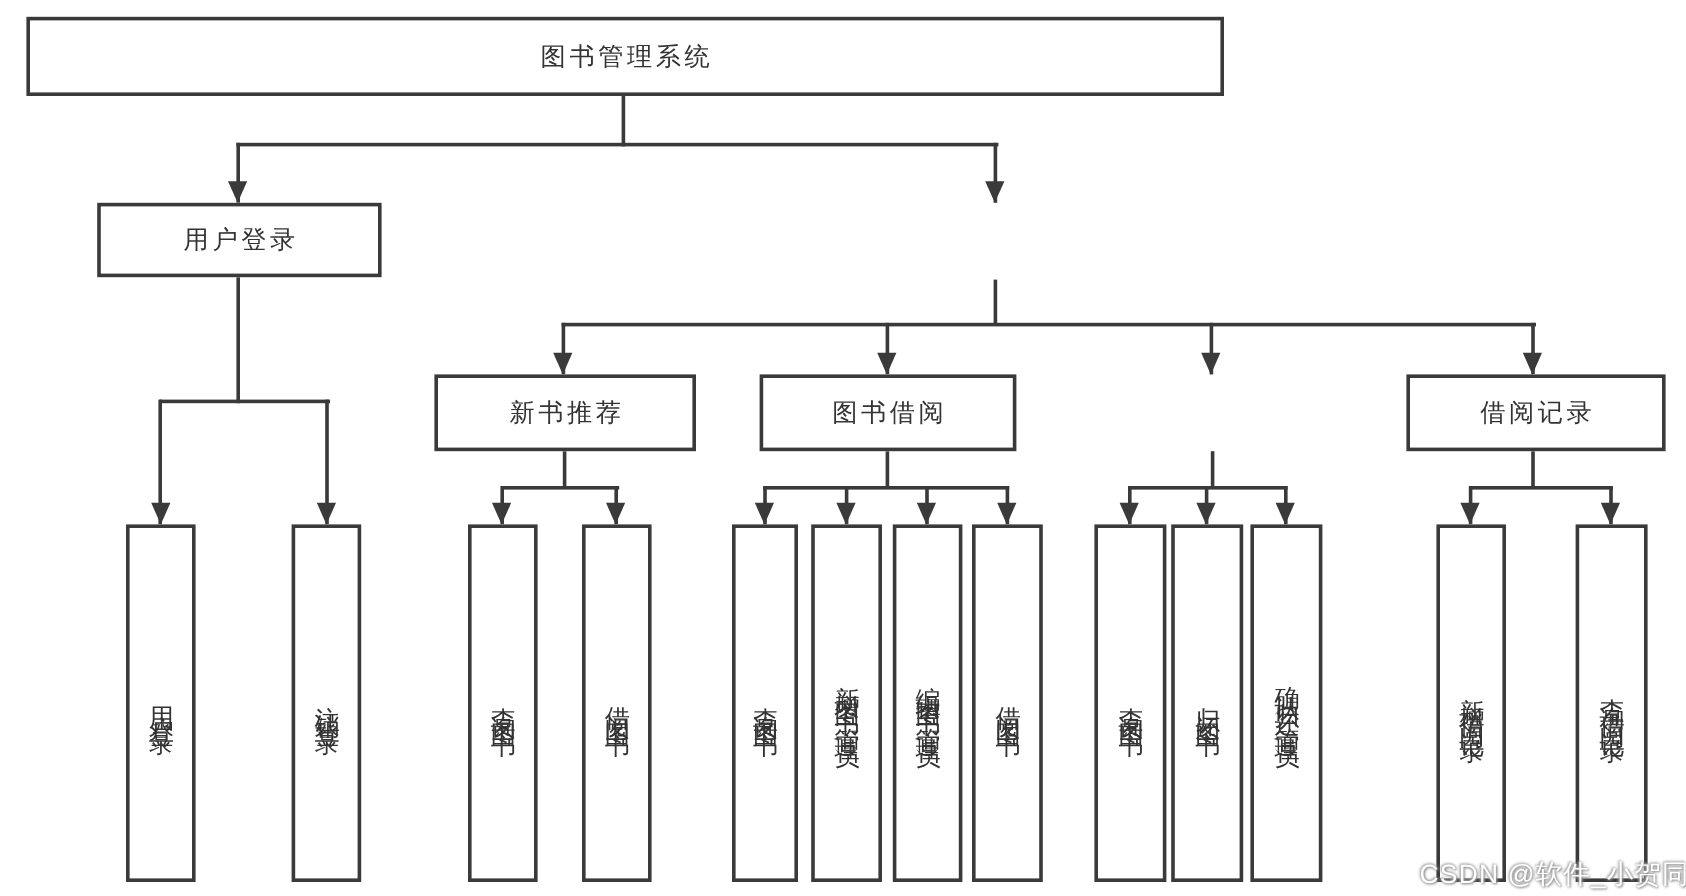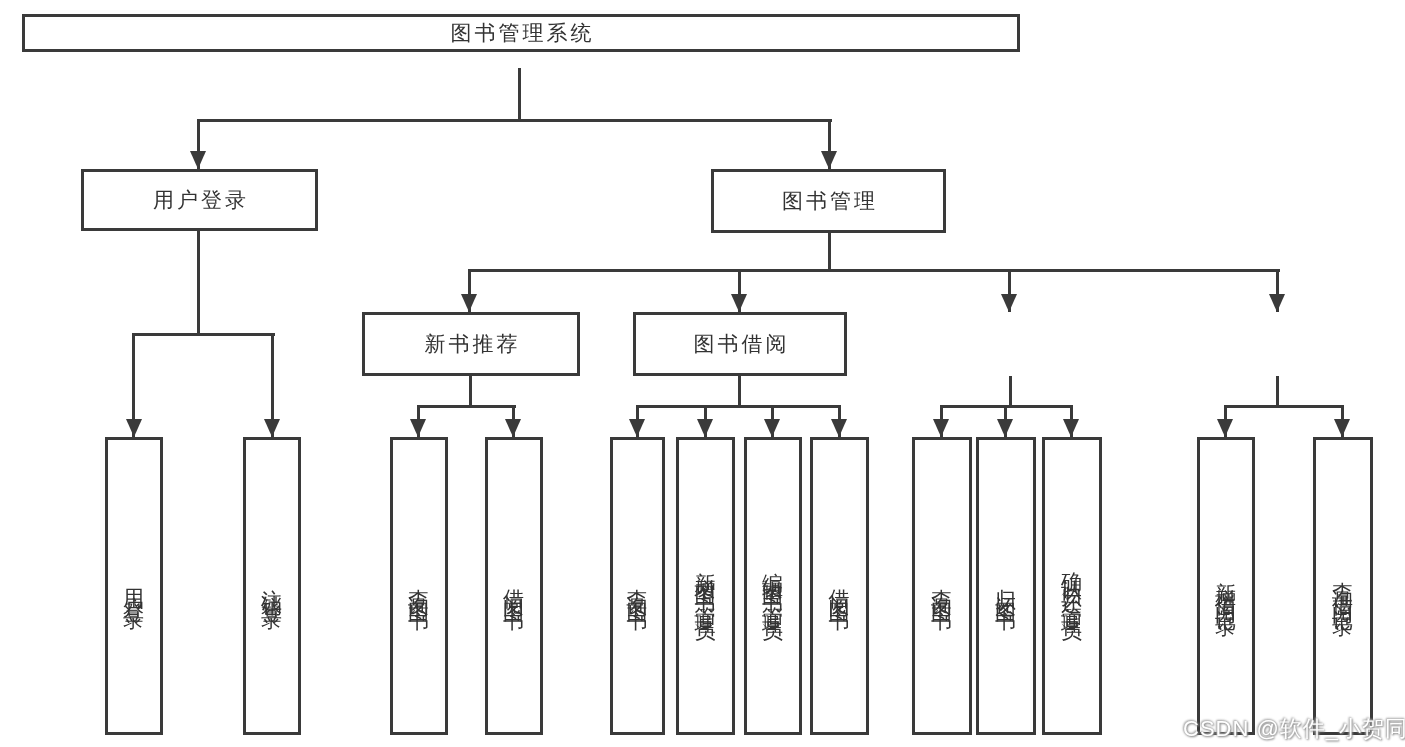--- a/index.html
+++ b/index.html
@@ -35,31 +35,30 @@
     font-size:22px; letter-spacing:1px; white-space:nowrap;
     color:var(--wm, #ffffff);
     text-shadow:0 0 3px #9a9a9a, 1px 1px 2px #8a8a8a, -1px -1px 2px #b5b5b5;
   }
 </style>
 </head>
 <body>
 
 <div class="stage">
 
-  <div class="box hbox" style="left:22px;top:14px;width:998px;height:38px">图书管理系统</div>
+  <div class="box hbox" style="left:22px;top:14px;width:998px;height:66px">图书管理系统</div>
 
   <div class="vline" style="left:518px;top:68px;width:3px;height:54px"></div>
   <div class="hline" style="left:197px;top:119px;width:635px;height:3px"></div>
   <div class="vline" style="left:197px;top:119px;width:3px;height:50px"></div>
   <div class="arrow" style="left:190px;top:151px"></div>
   <div class="vline" style="left:828px;top:119px;width:3px;height:50px"></div>
   <div class="arrow" style="left:821px;top:151px"></div>
 
   <div class="box hbox" style="left:81px;top:169px;width:237px;height:62px">用户登录</div>
-  <div class="box hbox" style="left:711px;top:169px;width:235px;height:64px">图书管理</div>
 
   <div class="vline" style="left:197px;top:231px;width:3px;height:105px"></div>
   <div class="hline" style="left:133px;top:333px;width:142px;height:3px"></div>
   <div class="vline" style="left:132px;top:333px;width:3px;height:104px"></div>
   <div class="arrow" style="left:126px;top:419px"></div>
   <div class="vline" style="left:271px;top:333px;width:3px;height:104px"></div>
   <div class="arrow" style="left:264px;top:419px"></div>
 
   <div class="vline" style="left:828px;top:233px;width:3px;height:38px"></div>
   <div class="hline" style="left:468px;top:269px;width:812px;height:3px"></div>
@@ -67,20 +66,21 @@
   <div class="arrow" style="left:461px;top:294px"></div>
   <div class="vline" style="left:738px;top:269px;width:3px;height:43px"></div>
   <div class="arrow" style="left:731px;top:294px"></div>
   <div class="vline" style="left:1008px;top:269px;width:3px;height:43px"></div>
   <div class="arrow" style="left:1001px;top:294px"></div>
   <div class="vline" style="left:1276px;top:269px;width:3px;height:43px"></div>
   <div class="arrow" style="left:1269px;top:294px"></div>
 
   <div class="box hbox" style="left:362px;top:312px;width:218px;height:64px">新书推荐</div>
   <div class="box hbox" style="left:633px;top:312px;width:214px;height:64px">图书借阅</div>
+  <div class="box hbox" style="left:1172px;top:312px;width:216px;height:64px">借阅记录</div>
 
   <div class="vline" style="left:469px;top:376px;width:3px;height:31px"></div>
   <div class="hline" style="left:418px;top:405px;width:98px;height:3px"></div>
   <div class="vline" style="left:417px;top:405px;width:3px;height:32px"></div>
   <div class="arrow" style="left:410px;top:419px"></div>
   <div class="vline" style="left:512px;top:405px;width:3px;height:32px"></div>
   <div class="arrow" style="left:505px;top:419px"></div>
 
   <div class="vline" style="left:738px;top:376px;width:3px;height:31px"></div>
   <div class="hline" style="left:636px;top:405px;width:205px;height:3px"></div>

